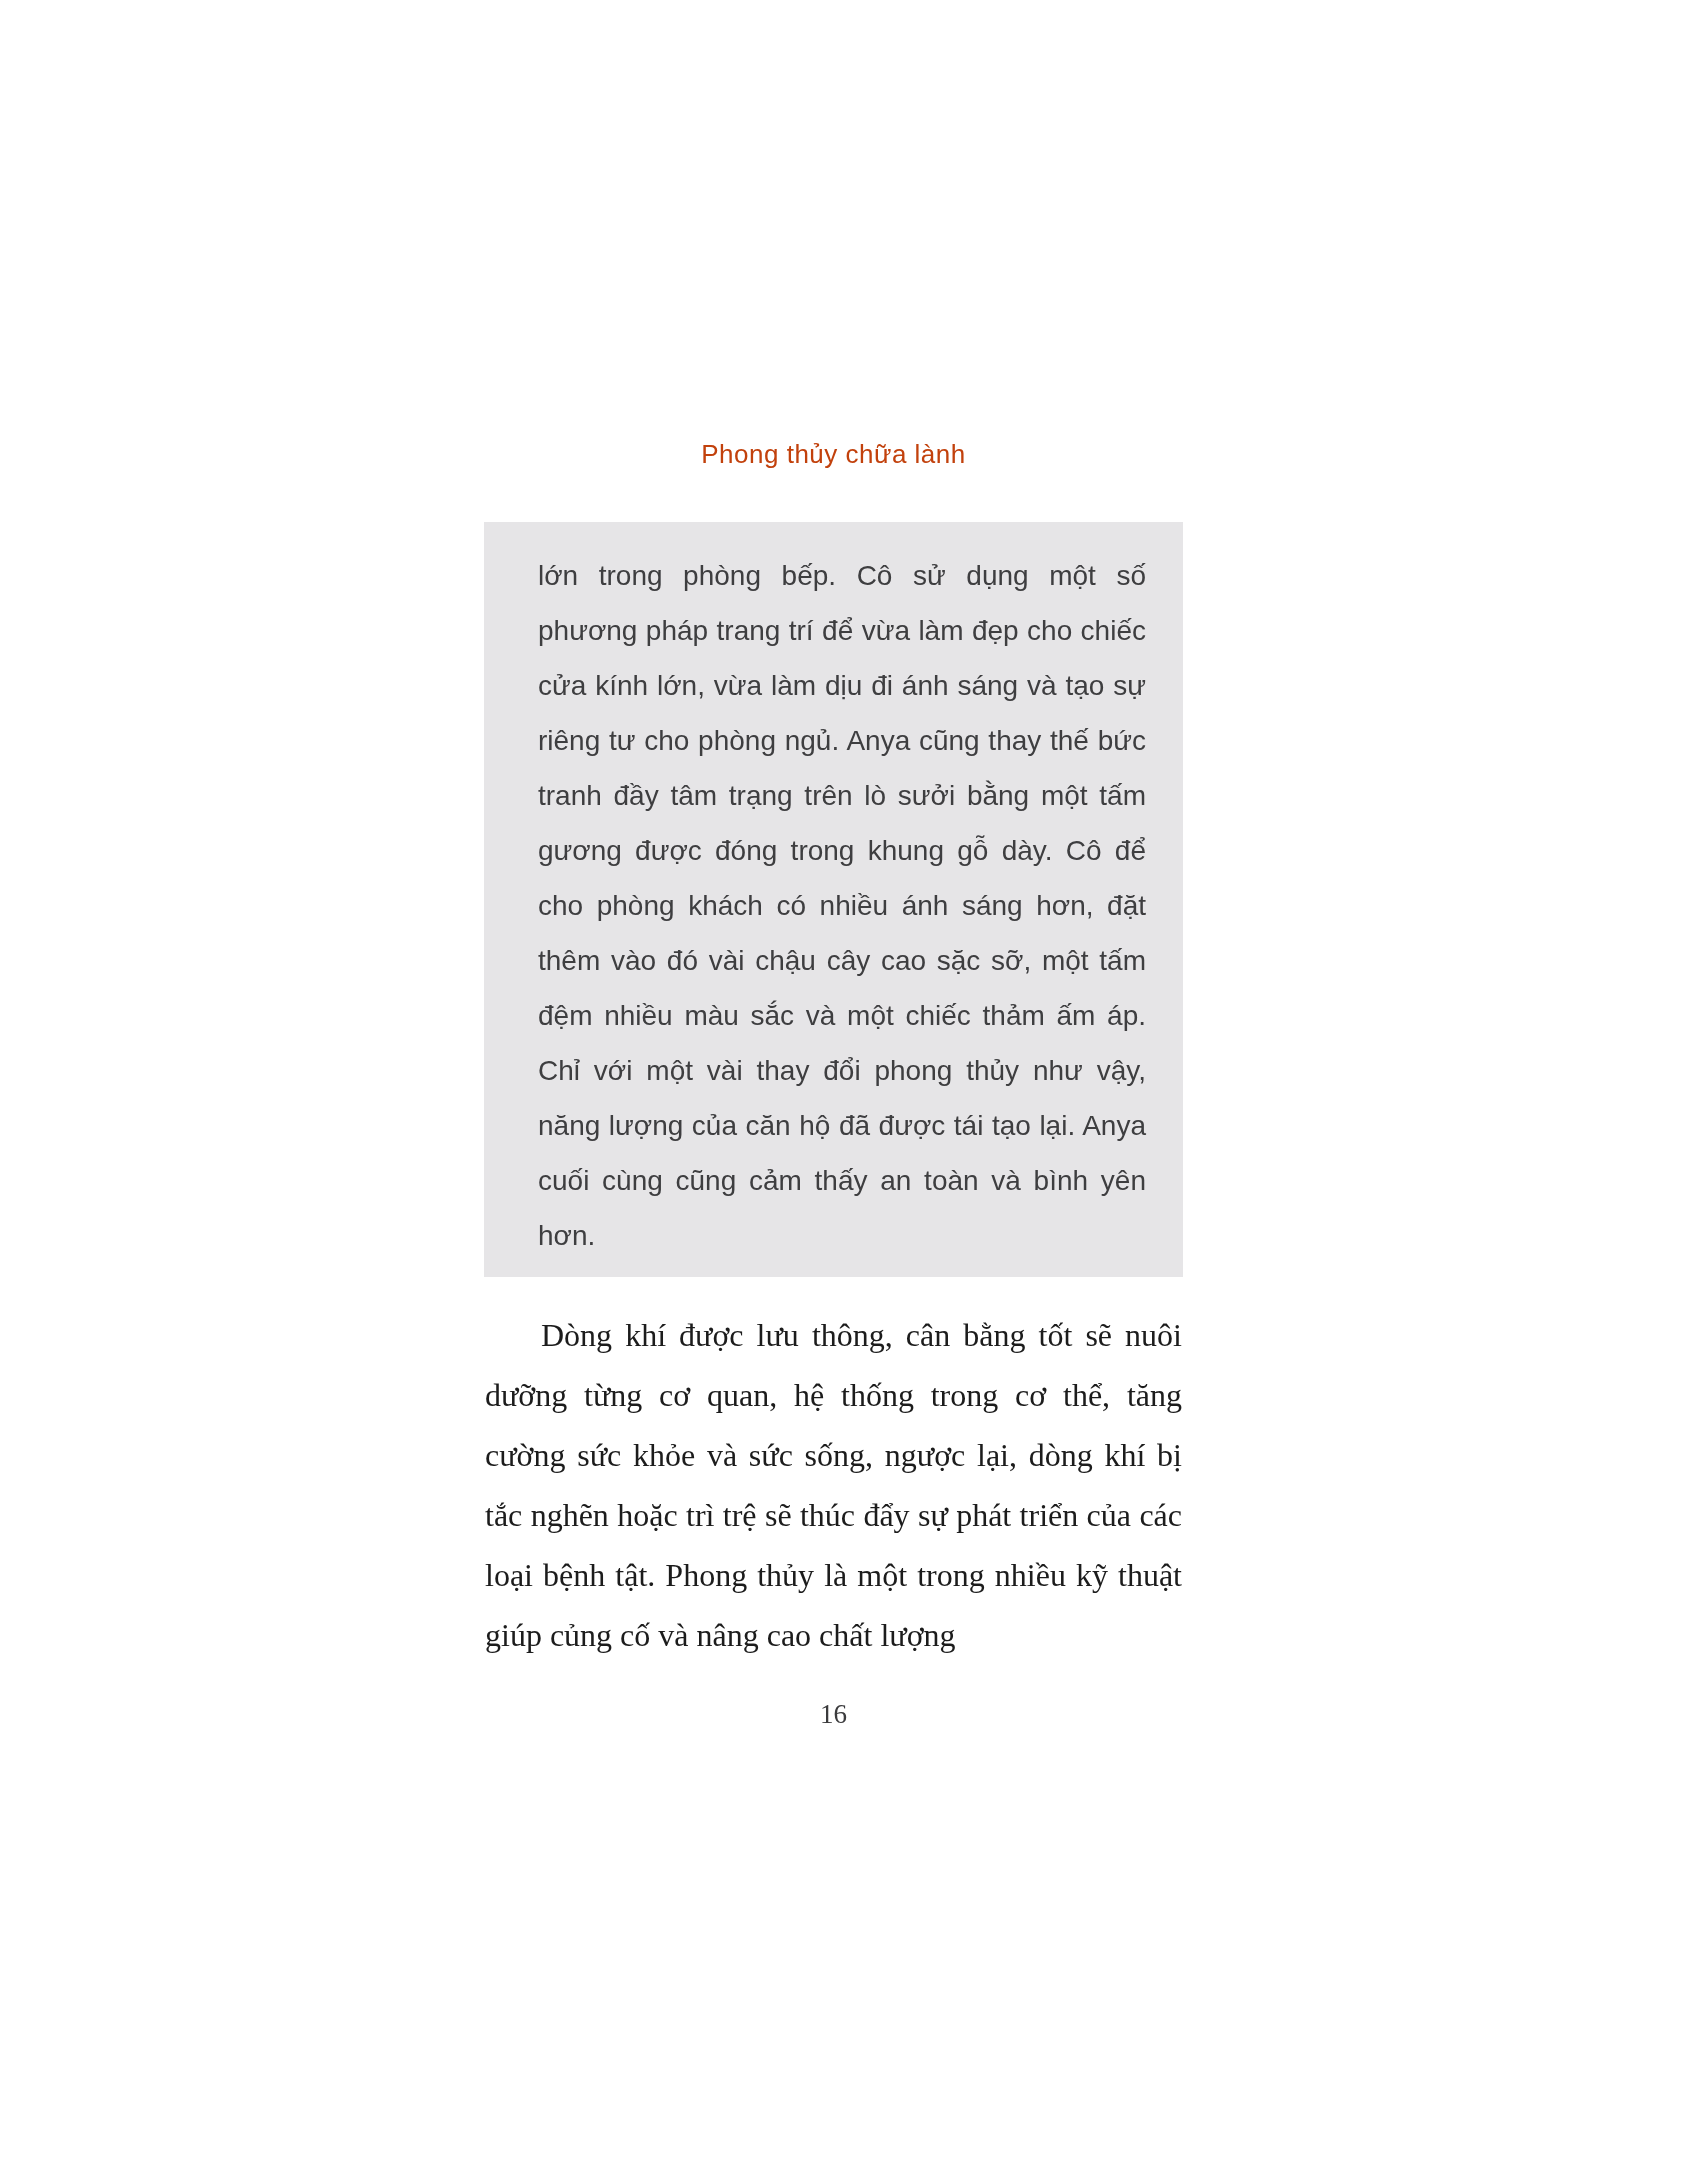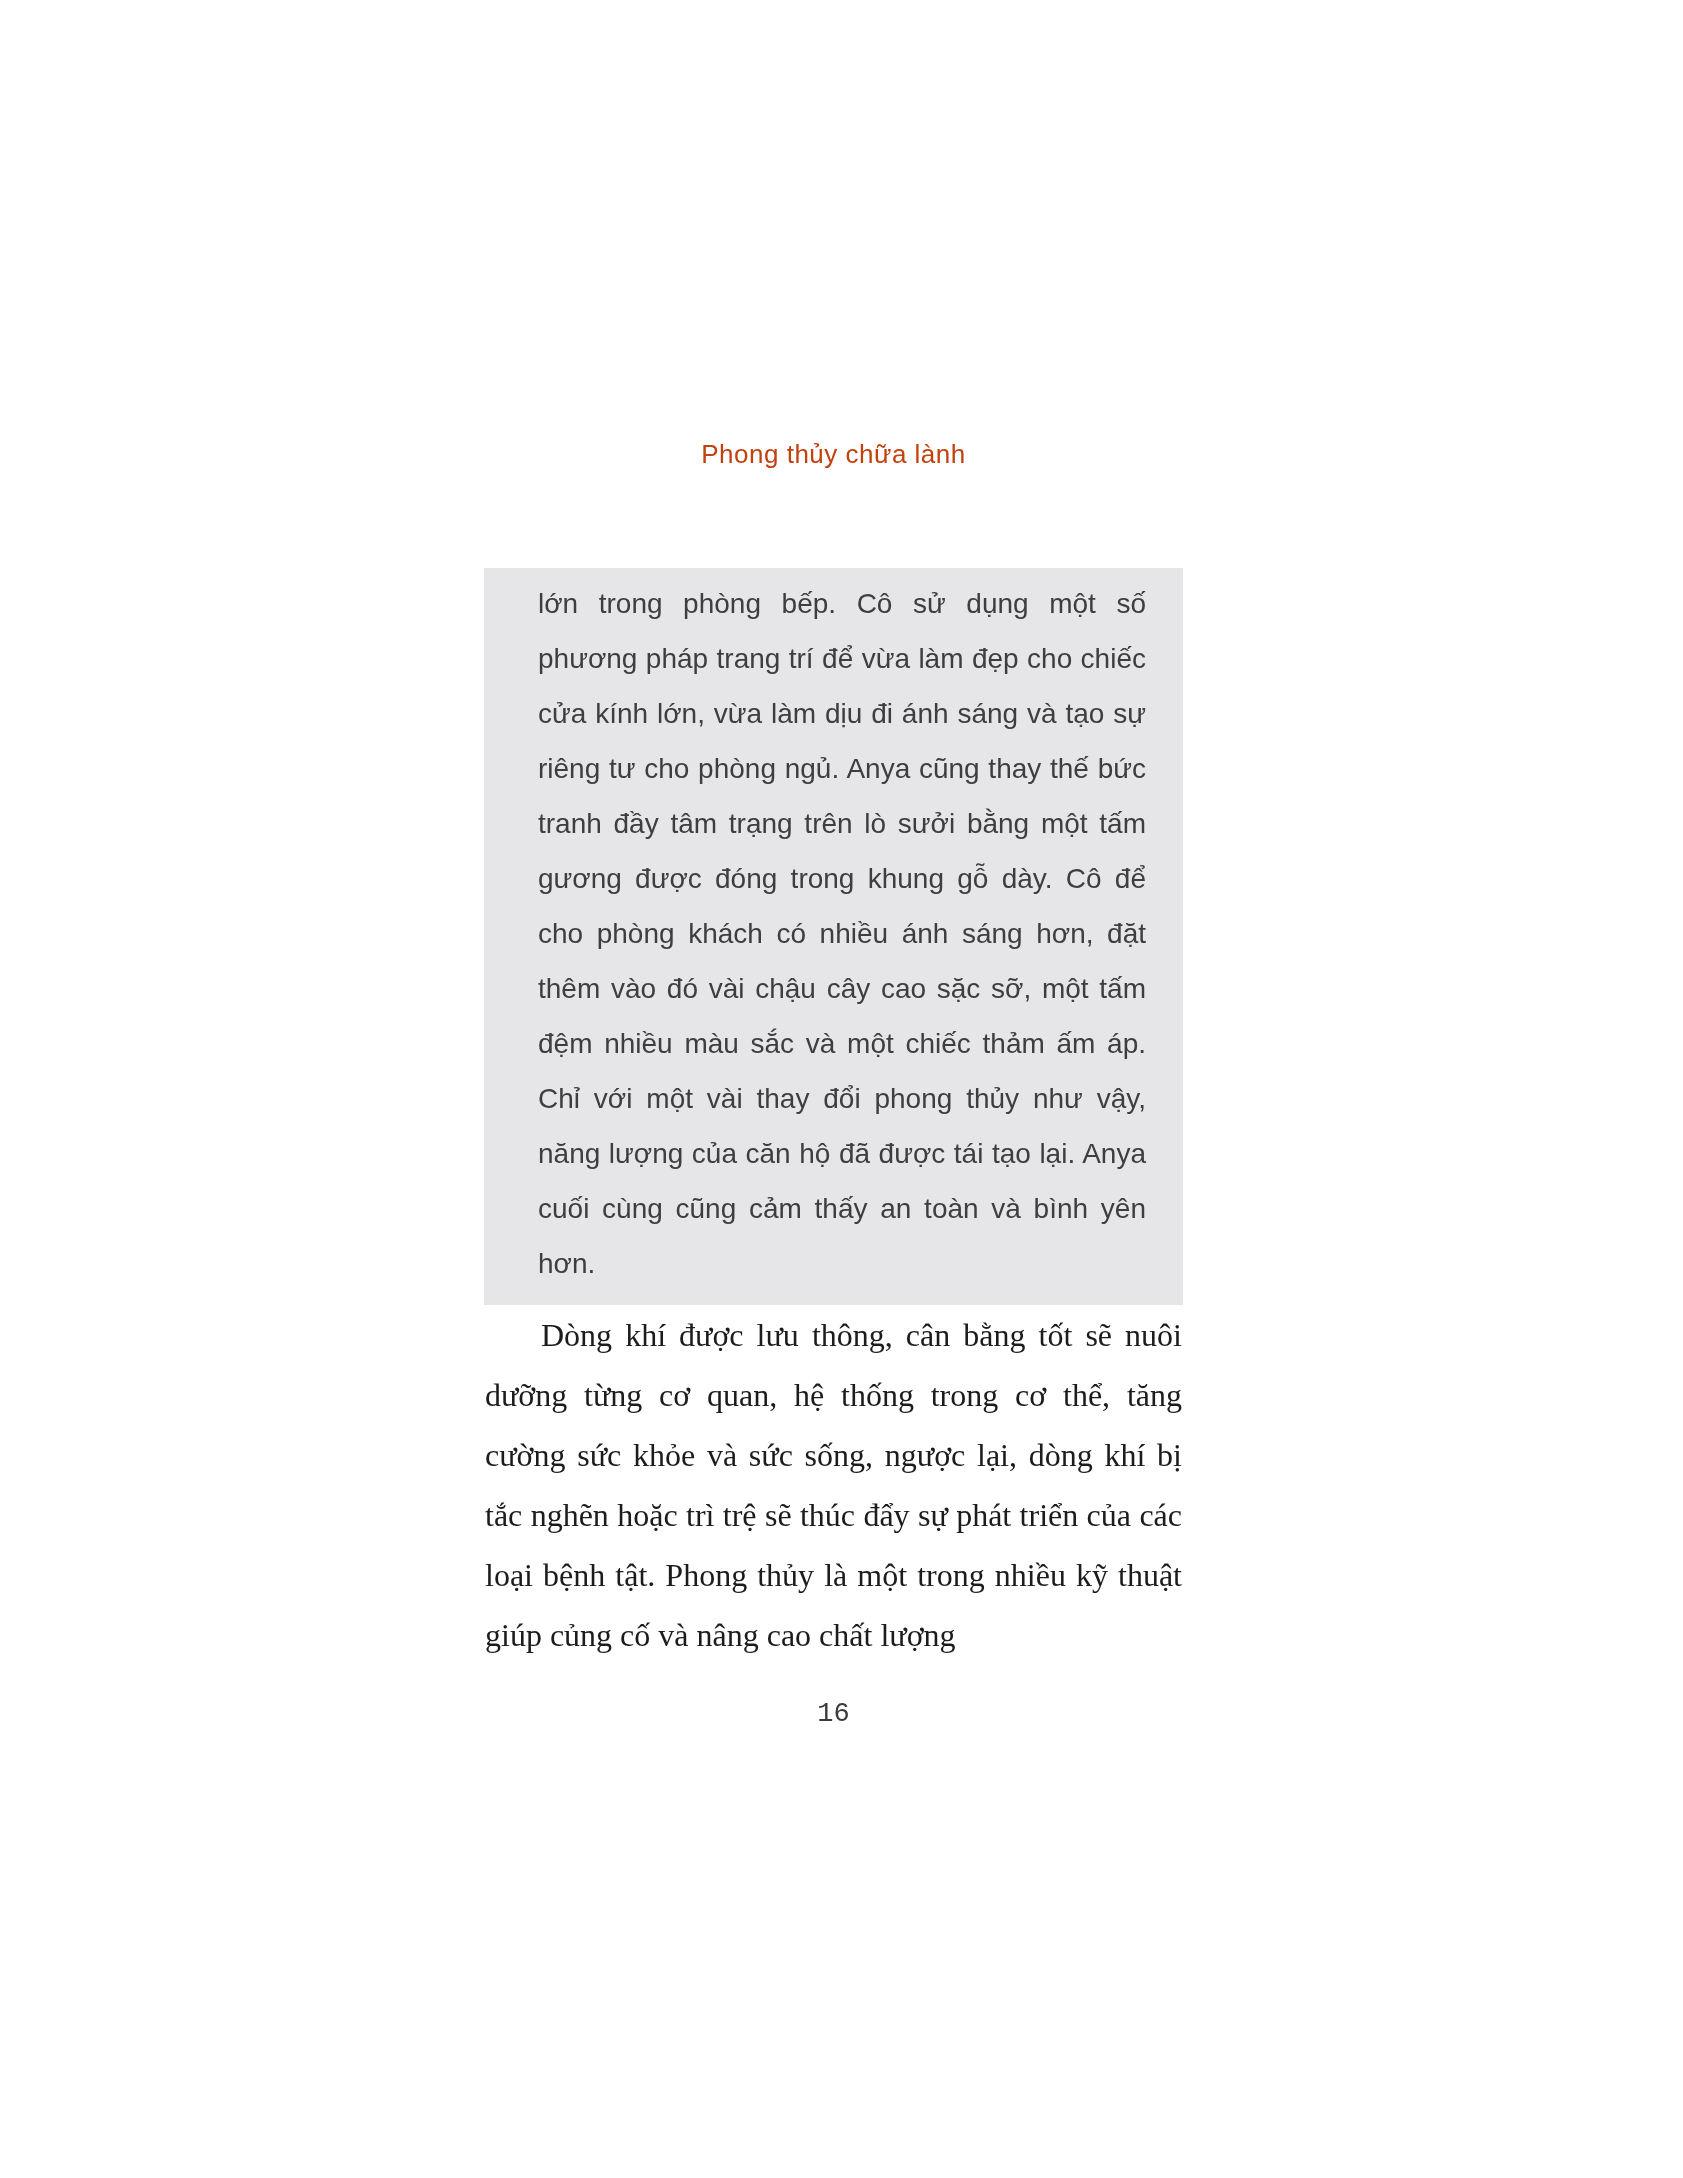--- a/index.html
+++ b/index.html
@@ -28,22 +28,21 @@
     letter-spacing: 0.5px;
   }
   .quote-box {
     position: absolute;
     top: 522px;
     left: 484px;
     width: 699px;
     min-height: 699px;
     box-sizing: border-box;
     background: #e6e5e7;
-    padding: 8px 37px 14px 54px;
-    margin-top: 46px;
+    padding: 26px 37px 14px 54px;
   }
   .quote-box p {
     margin: 0;
     font-family: "Liberation Sans", "DejaVu Sans", sans-serif;
     font-size: 28px;
     line-height: 55px;
     font-weight: 400;
     color: #3e3e40;
     text-align: justify;
     text-justify: inter-word;
@@ -64,21 +63,21 @@
     text-align: justify;
     text-justify: inter-word;
     text-indent: 56px;
   }
   .page-number {
     position: absolute;
     top: 1699px;
     left: 484px;
     width: 699px;
     text-align: center;
-    font-family: Liberation Mono, monospace;
+    font-family: Liberation Serif, serif;
     font-size: 27px;
     font-weight: 400;
     color: #3b3b3d;
   }
 </style>
 </head>
 <body>
 
 <div class="page">
 

